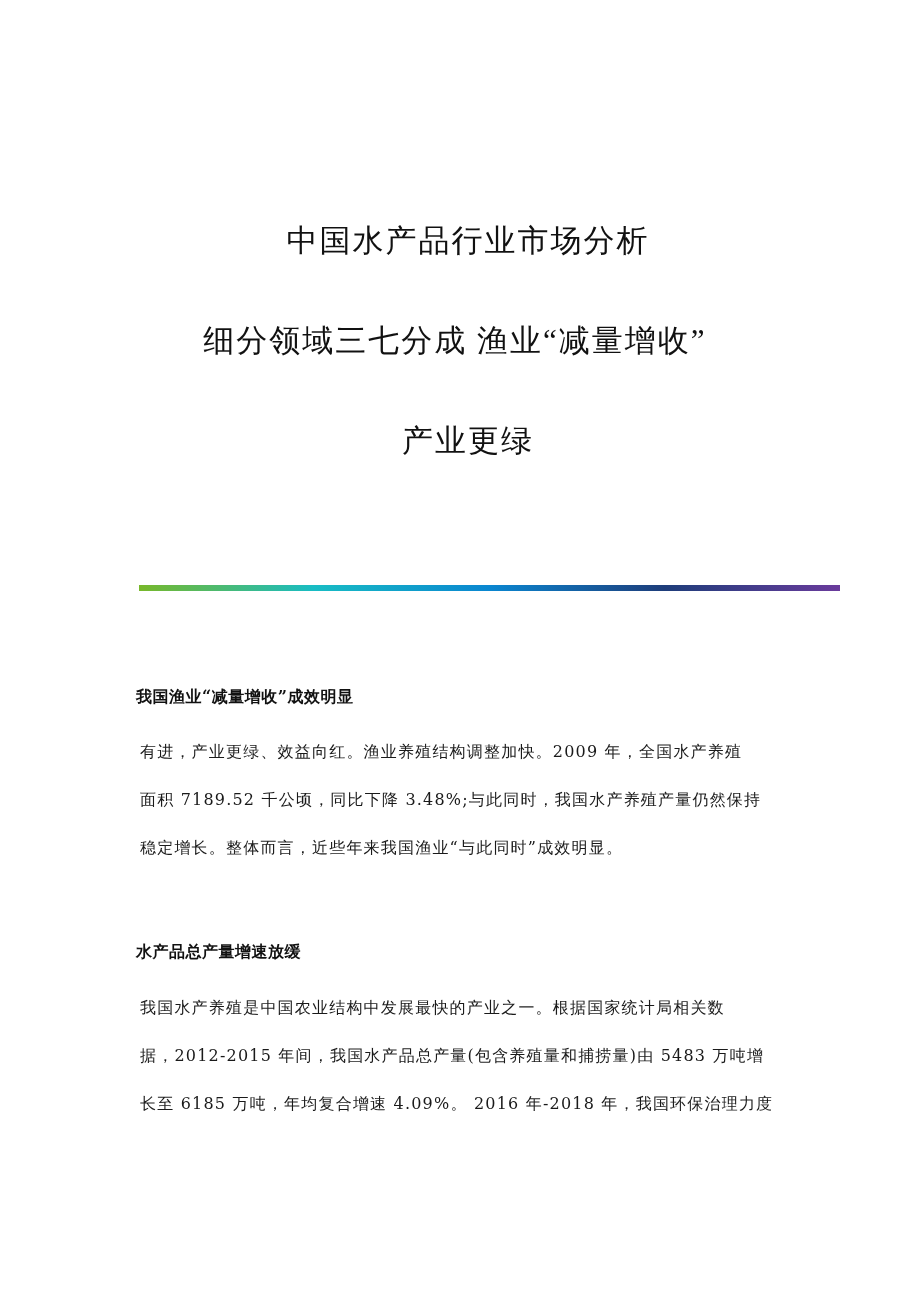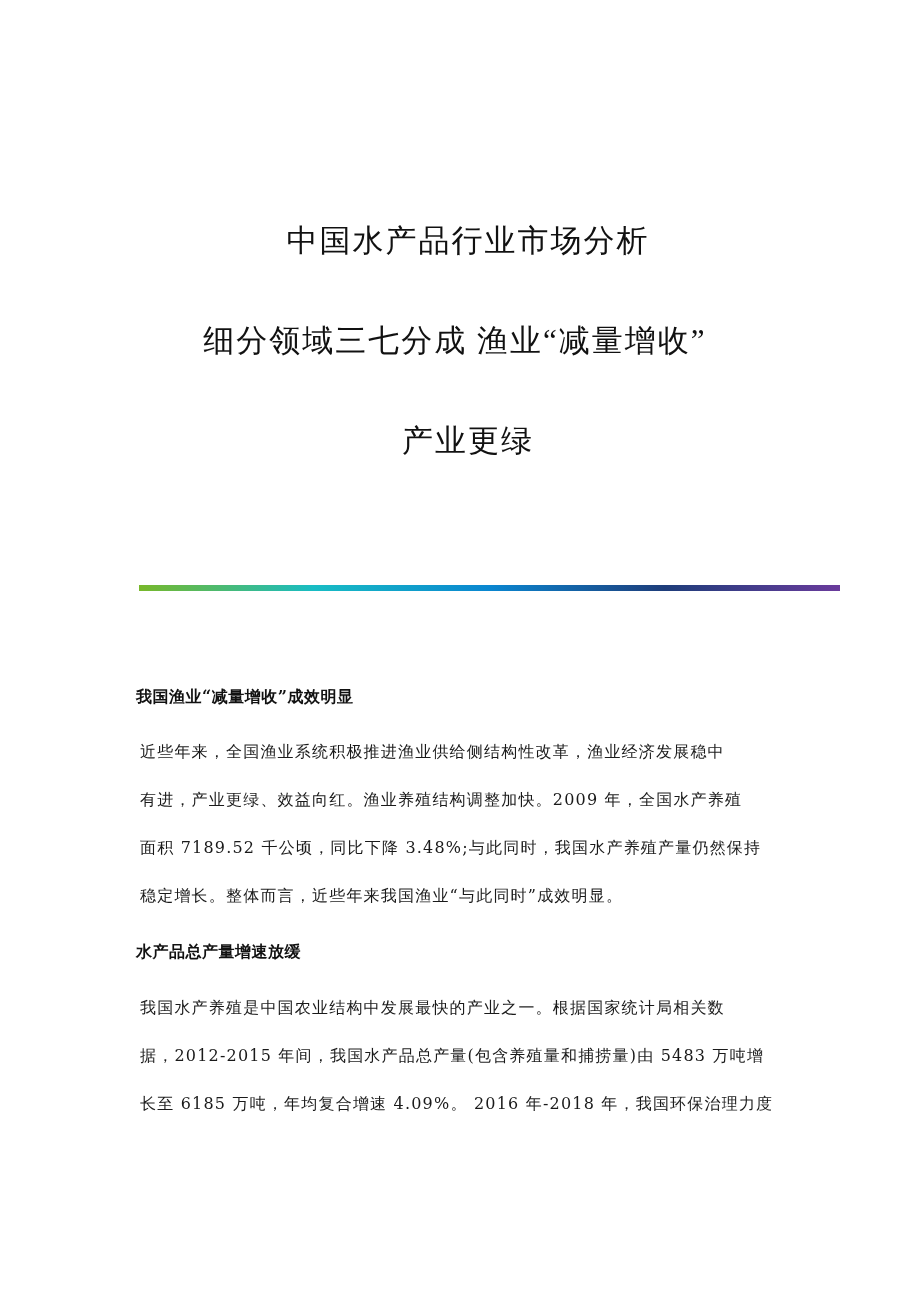--- a/index.html
+++ b/index.html
@@ -84,21 +84,20 @@
 <div class="page">
 
   <h1 class="title-line l1">中国水产品行业市场分析</h1>
   <h1 class="title-line l2">细分领域三七分成 渔业“减量增收”</h1>
   <h1 class="title-line l3">产业更绿</h1>
 
   <div class="divider" id="divider" style="background: linear-gradient(to right, rgb(120, 184, 42), rgb(24, 188, 196), rgb(10, 134, 208), rgb(30, 61, 122), rgb(106, 59, 156));"></div>
 
   <h2 class="section-heading h1">我国渔业“减量增收”成效明显</h2>
   <div class="para p1">
-    <span class="para-line">近些年来，全国渔业系统积极推进渔业供给侧结构性改革，渔业经济发展稳中</span>
     <span class="para-line">有进，产业更绿、效益向红。渔业养殖结构调整加快。2009 年，全国水产养殖</span>
     <span class="para-line">面积 7189.52 千公顷，同比下降 3.48%;与此同时，我国水产养殖产量仍然保持</span>
     <span class="para-line">稳定增长。整体而言，近些年来我国渔业“与此同时”成效明显。</span>
   </div>
 
   <h2 class="section-heading h2">水产品总产量增速放缓</h2>
   <div class="para p2">
     <span class="para-line">我国水产养殖是中国农业结构中发展最快的产业之一。根据国家统计局相关数</span>
     <span class="para-line">据，2012-2015 年间，我国水产品总产量(包含养殖量和捕捞量)由 5483 万吨增</span>
     <span class="para-line">长至 6185 万吨，年均复合增速 4.09%。 2016 年-2018 年，我国环保治理力度</span>

